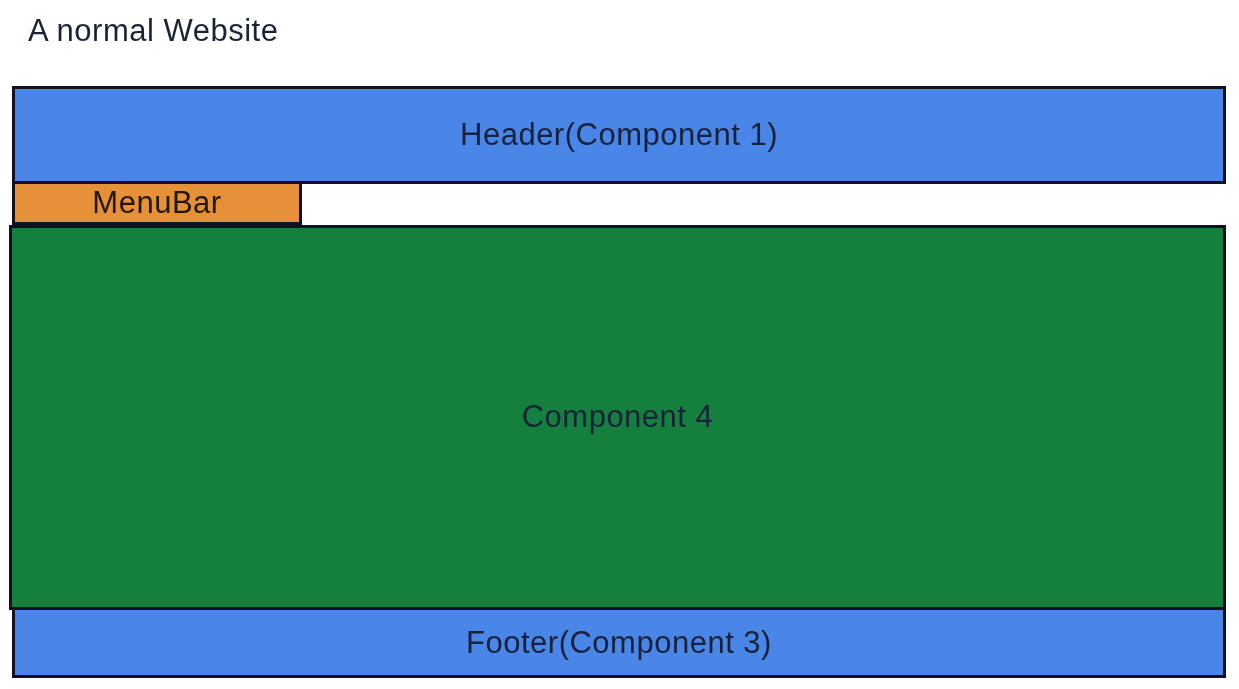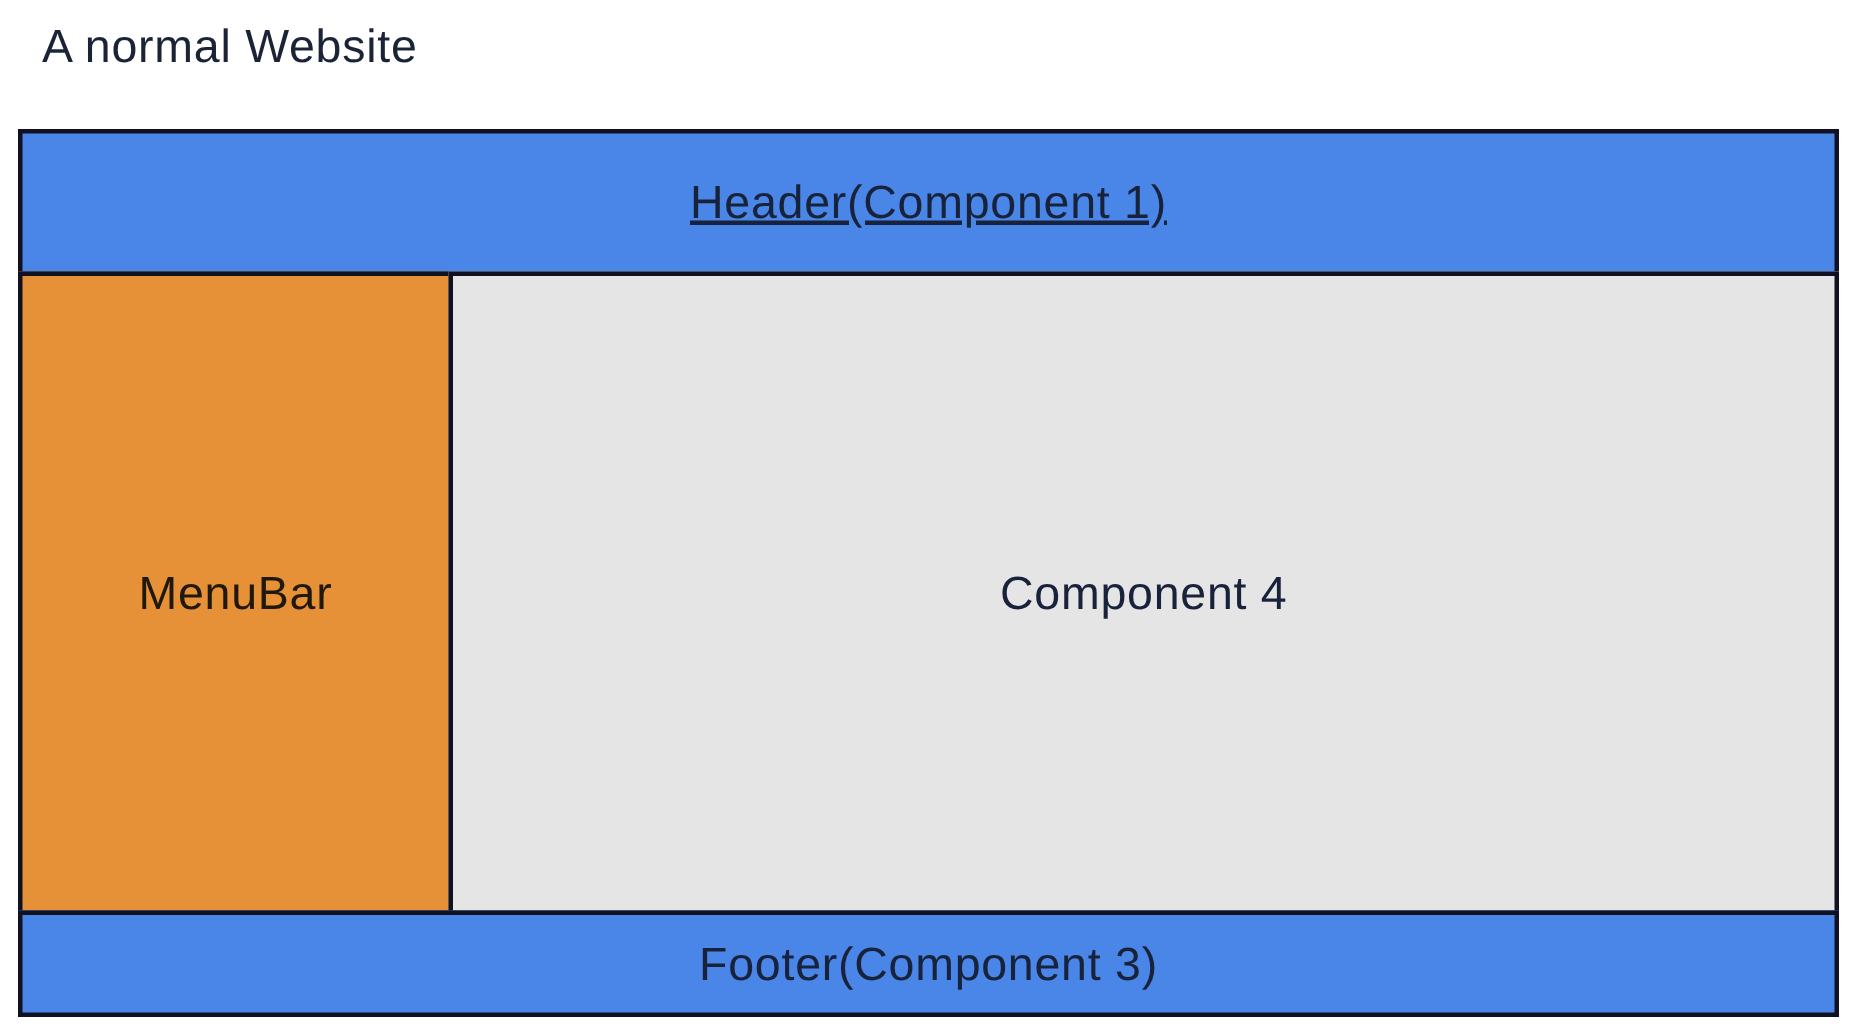--- a/index.html
+++ b/index.html
@@ -42,25 +42,25 @@
     justify-content: center;
     text-align: center;
     font-size: 31px;
     color: #18223a;
     letter-spacing: 0.5px;
   }
   .header-box {
     height: 98px;
     background: #4a86e8;
     flex: 0 0 auto;
-    text-decoration: underline;
   }
   .middle-row {
     flex: 1 1 auto;
     display: flex;
+    flex-direction: column;
     margin-top: -3px;
   }
   .menubar-box {
     width: 290px;
     flex: 0 0 auto;
     background: #e69138;
     color: #20180a;
     line-height: 1.22;
   }
   .main-box {
@@ -90,21 +90,21 @@
   </div>
 
   <div class="middle-row">
 
     <div class="box menubar-box" style="background-color: rgb(230, 145, 56);">
       <span>
         <span class="menubar-label-line">MenuBar</span>
       </span>
     </div>
 
-    <div class="box main-box" style="background-color: #e5e5e5;">
+    <div class="box main-box" style="background-color: #15803d;">
       <span>Component 4</span>
     </div>
 
   </div>
 
   <div class="box footer-box" style="background-color: rgb(74, 134, 232);">
     <span>Footer(Component 3)</span>
   </div>
 
 </div>

